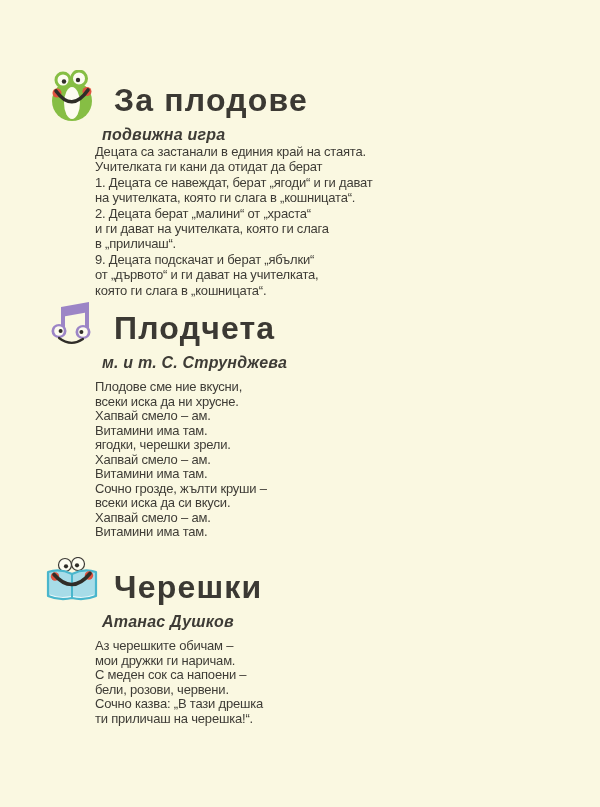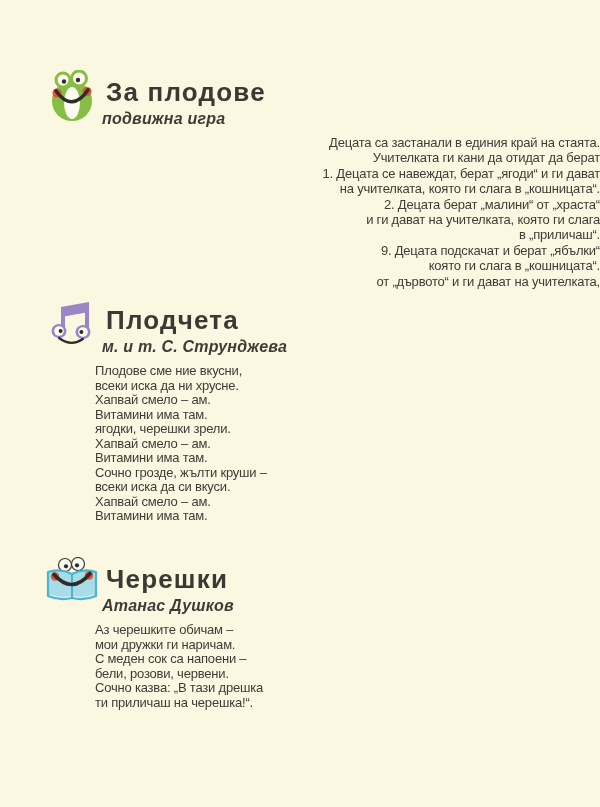--- a/index.html
+++ b/index.html
@@ -12,32 +12,32 @@
     overflow:hidden;
   }
   .page{position:absolute;inset:0;}
   .sec{position:absolute;left:0;right:0;}
   #s1{top:70px;} #s2{top:298px;} #s3{top:557px;}
   .hdr{display:flex;align-items:flex-start;padding-left:44px;}
   .icon{width:56px;height:52px;flex:none;}
   .icon svg{display:block;}
   .titles{margin-left:2px;padding-top:5px;}
   .title{
-    margin:4px;
-    font-size:26px;line-height:27px;
+    margin:12px;
+    font-size:32px;line-height:27px;
     font-weight:bold;letter-spacing:1.2px;
     color:#3B3933;
   }
   .subtitle{
     margin-top:2px;
     font-size:16px;font-style:italic;font-weight:bold;
     letter-spacing:0.2px;color:#3E3C36;
   }
   .body{margin-left:95px;font-size:13px;letter-spacing:-0.2px;}
-  #s1 .body{margin-top:7px;text-align:right;}
+  #s1 .body{margin-top:0;}
   #s2 .body,#s3 .body{margin-top:8px;}
   .prose .line{line-height:15.4px;}
   .poem .line{line-height:14.5px;}
 </style>
 </head>
 <body>
 
 <div class="page">
 
   <section class="sec" id="s1">
@@ -62,22 +62,22 @@
     </div>
     <div class="body prose">
       <div class="line">Децата са застанали в единия край на стаята.</div>
       <div class="line">Учителката ги кани да отидат да берат</div>
       <div class="line">1. Децата се навеждат, берат „ягоди“ и ги дават</div>
       <div class="line">на учителката, която ги слага в „кошницата“.</div>
       <div class="line">2. Децата берат „малини“ от „храста“</div>
       <div class="line">и ги дават на учителката, която ги слага</div>
       <div class="line">в „приличаш“.</div>
       <div class="line">9. Децата подскачат и берат „ябълки“</div>
+      <div class="line">от „дървото“ и ги дават на учителката,</div>
       <div class="line">която ги слага в „кошницата“.</div>
-      <div class="line">от „дървото“ и ги дават на учителката,</div>
     </div>
   </section>
 
   <section class="sec" id="s2">
     <div class="hdr">
       <div class="icon">
         <svg width="56" height="52" viewBox="0 0 52 52">
           <polygon points="15,9 43,4 43,14 15,19" fill="#9C85C6"></polygon>
           <rect x="15" y="9" width="4" height="24" fill="#9C85C6"></rect>
           <rect x="39" y="5" width="4" height="29" fill="#9C85C6"></rect>

